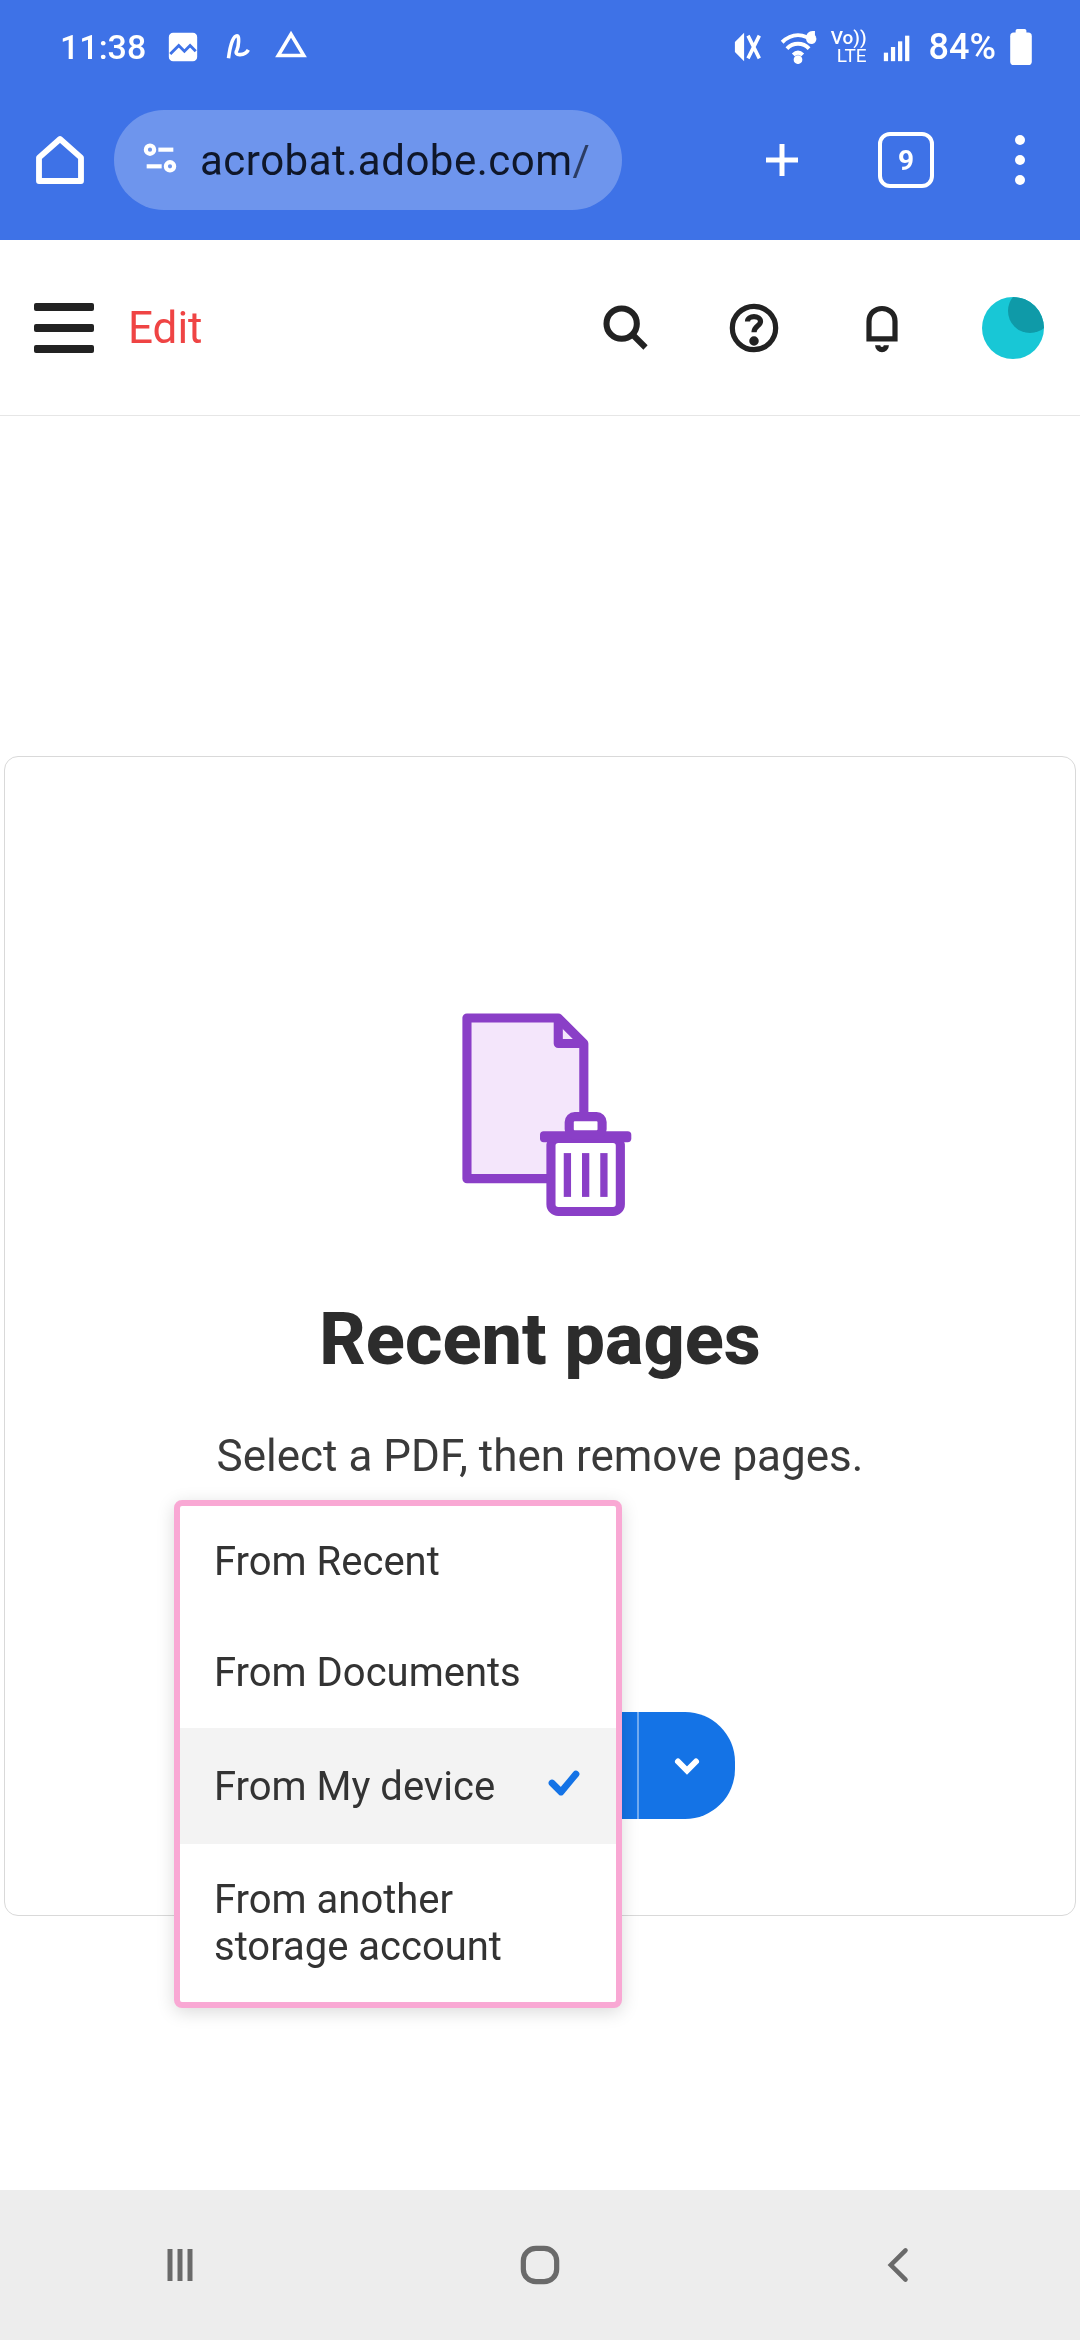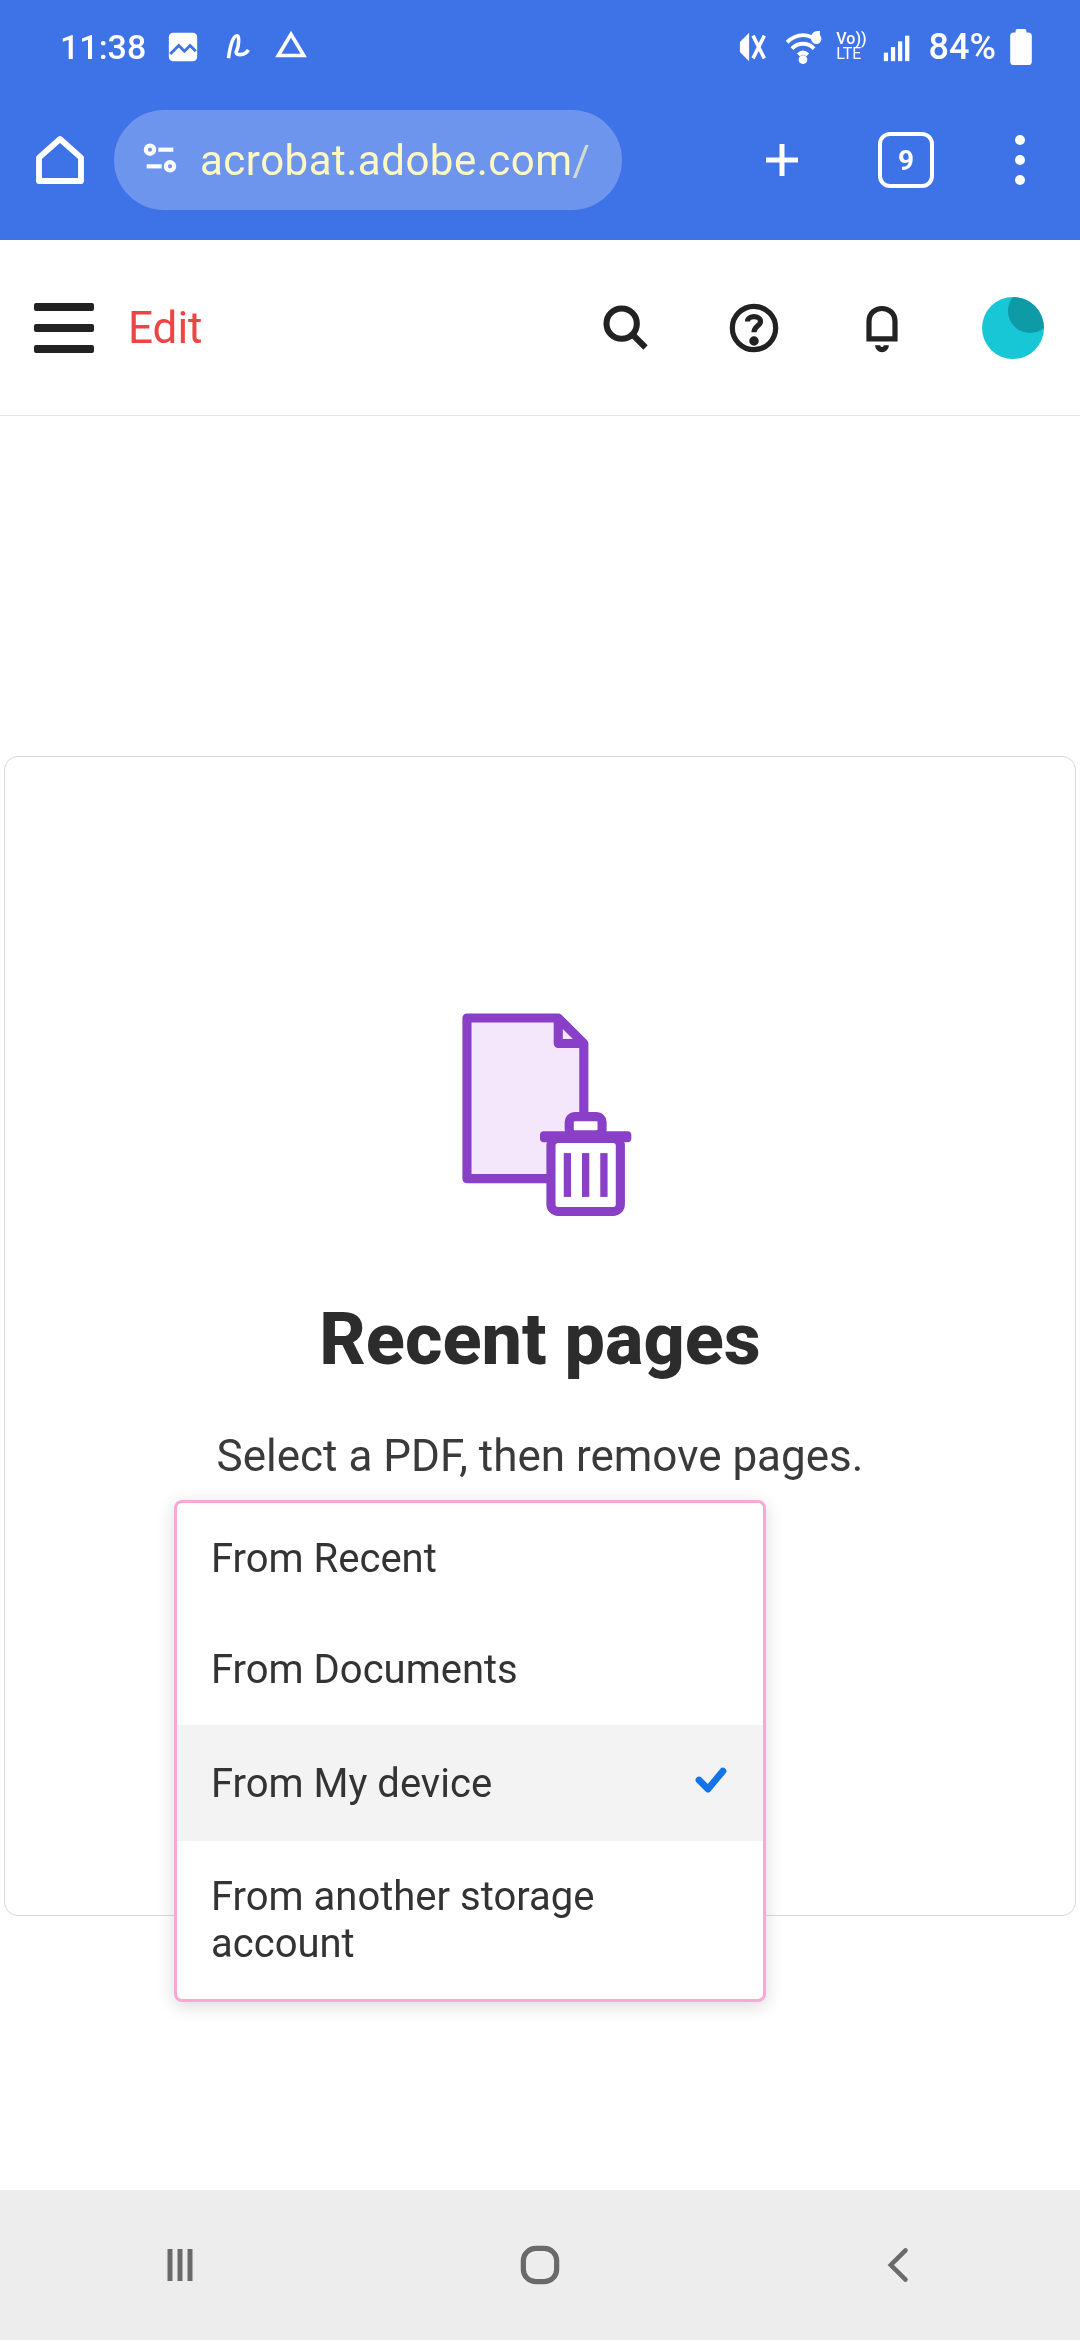--- a/index.html
+++ b/index.html
@@ -8,21 +8,21 @@
   
   .status-bar { height: 80px; background: #3e72e7; color: #fff; display: flex; align-items: center; justify-content: space-between; padding: 13px 48px 0 60px; font-size: 34px; font-weight: 500; }
   .status-left { display: flex; align-items: center; gap: 20px; }
   .status-right { display: flex; align-items: center; gap: 14px; }
   .status-icon svg { display: block; }
 
   
   .browser-bar { height: 160px; background: #3e72e7; display: flex; align-items: center; padding: 0 30px; gap: 24px; }
   .home-btn { width: 60px; height: 60px; display: flex; align-items: center; justify-content: center; }
   .url-pill { flex: 0 0 auto; background: rgba(255,255,255,0.25); height: 100px; border-radius: 50px; display: flex; align-items: center; padding: 0 32px 0 26px; gap: 20px; }
-  .url-text { color: #fef9c3; font-size: 42px; font-weight: 400; letter-spacing: 0.5px; }
+  .url-text { color: #0f172a; font-size: 42px; font-weight: 400; letter-spacing: 0.5px; }
   .url-text .faded { opacity: 0.7; }
   .spacer { flex: 1; }
   .chrome-icon { width: 60px; height: 60px; display: flex; align-items: center; justify-content: center; }
   .tab-count { width: 56px; height: 56px; border: 4px solid #fff; border-radius: 12px; display: flex; align-items: center; justify-content: center; color: #fff; font-size: 28px; font-weight: 700; }
   .kebab { display: flex; flex-direction: column; gap: 10px; align-items: center; justify-content: center; width: 40px; }
   .kebab span { width: 10px; height: 10px; background: #fff; border-radius: 50%; }
 
   
   .app-header { height: 176px; background: #fff; border-bottom: 1px solid #e6e6e6; display: flex; align-items: center; padding: 0 36px 0 34px; gap: 34px; }
   .hamburger { width: 60px; height: 50px; display: flex; flex-direction: column; justify-content: space-between; }
@@ -38,21 +38,21 @@
   .card { border: 1px solid #d9d9d9; border-radius: 14px; min-height: 1160px; padding-top: 250px; text-align: center; }
   .hero-icon { display: flex; justify-content: center; margin-bottom: 80px; }
   .card h1 { font-size: 72px; font-weight: 800; color: #2c2c2c; margin-bottom: 40px; }
   .card p { font-size: 44px; color: #3a3a3a; font-weight: 400; margin-top: 48px; }
 
   .select-btn-row { display: inline-flex; margin-top: 230px; }
   .select-btn { background: #1473e6; color: #fff; font-size: 40px; font-weight: 700; padding: 30px 46px; border-top-left-radius: 50px; border-bottom-left-radius: 50px; border-right: 2px solid rgba(255,255,255,0.4); }
   .select-caret { background: #1473e6; width: 96px; display: flex; align-items: center; justify-content: center; border-top-right-radius: 50px; border-bottom-right-radius: 50px; }
 
   
-  .dropdown { position: absolute; top: 1084px; left: 174px; width: 592px; background: #fff; border: 3px solid #f9a8d4; border-radius: 8px; box-shadow: 0 4px 18px rgba(0,0,0,0.15); overflow: hidden; }
+  .dropdown { position: absolute; top: 1084px; left: 174px; width: 448px; background: #fff; border: 6px solid #f9a8d4; border-radius: 8px; box-shadow: 0 4px 18px rgba(0,0,0,0.15); overflow: hidden; }
   .dropdown-item { padding: 32px 34px; font-size: 40px; color: #333; display: flex; align-items: center; justify-content: space-between; }
   .dropdown-item.selected { background: #f3f3f3; text-align: right; }
   .check { color: #1473e6; font-size: 44px; font-weight: 900; }
 
   
   .nav-bar { position: absolute; bottom: 0; left: 0; right: 0; height: 150px; background: #ededed; display: flex; align-items: center; justify-content: space-around; }
   .nav-icon { width: 60px; height: 60px; display: flex; align-items: center; justify-content: center; }
 </style>
 </head>
 <body>
@@ -83,21 +83,21 @@
           <path d="M4 9 L8 5 L8 19 L4 15 Z M12 4 L20 20 M20 4 L12 20" stroke="#fff" stroke-width="2.5"></path>
         </svg>
     </span>
     <span class="status-icon">
       <svg width="38" height="34" viewBox="0 0 24 20" fill="none" stroke="#fff" stroke-width="2.5">
           <path d="M2 7 C8 1 16 1 22 7 M5 11 C9 7 15 7 19 11 M9 15 C11 13 13 13 15 15"></path>
           <circle cx="12" cy="18" r="1.5" fill="#fff"></circle>
           <text x="18" y="7" font-size="8" fill="#fff" font-weight="700">6</text>
         </svg>
     </span>
-    <span class="status-icon" style="font-size:16px; line-height:0.9; text-align:left;">
+    <span class="status-icon" style="font-size:19px; line-height:0.9; text-align:right;">
       <span style="display:block;">Vo))</span>
       <span style="display:block; font-weight:400;">LTE</span>
     </span>
     <span class="status-icon">
       <svg width="34" height="34" viewBox="0 0 24 24" fill="#fff">
           <rect x="2" y="16" width="3" height="6"></rect>
           <rect x="7" y="12" width="3" height="10"></rect>
           <rect x="12" y="8" width="3" height="14"></rect>
           <rect x="17" y="4" width="3" height="18"></rect>
         </svg>

